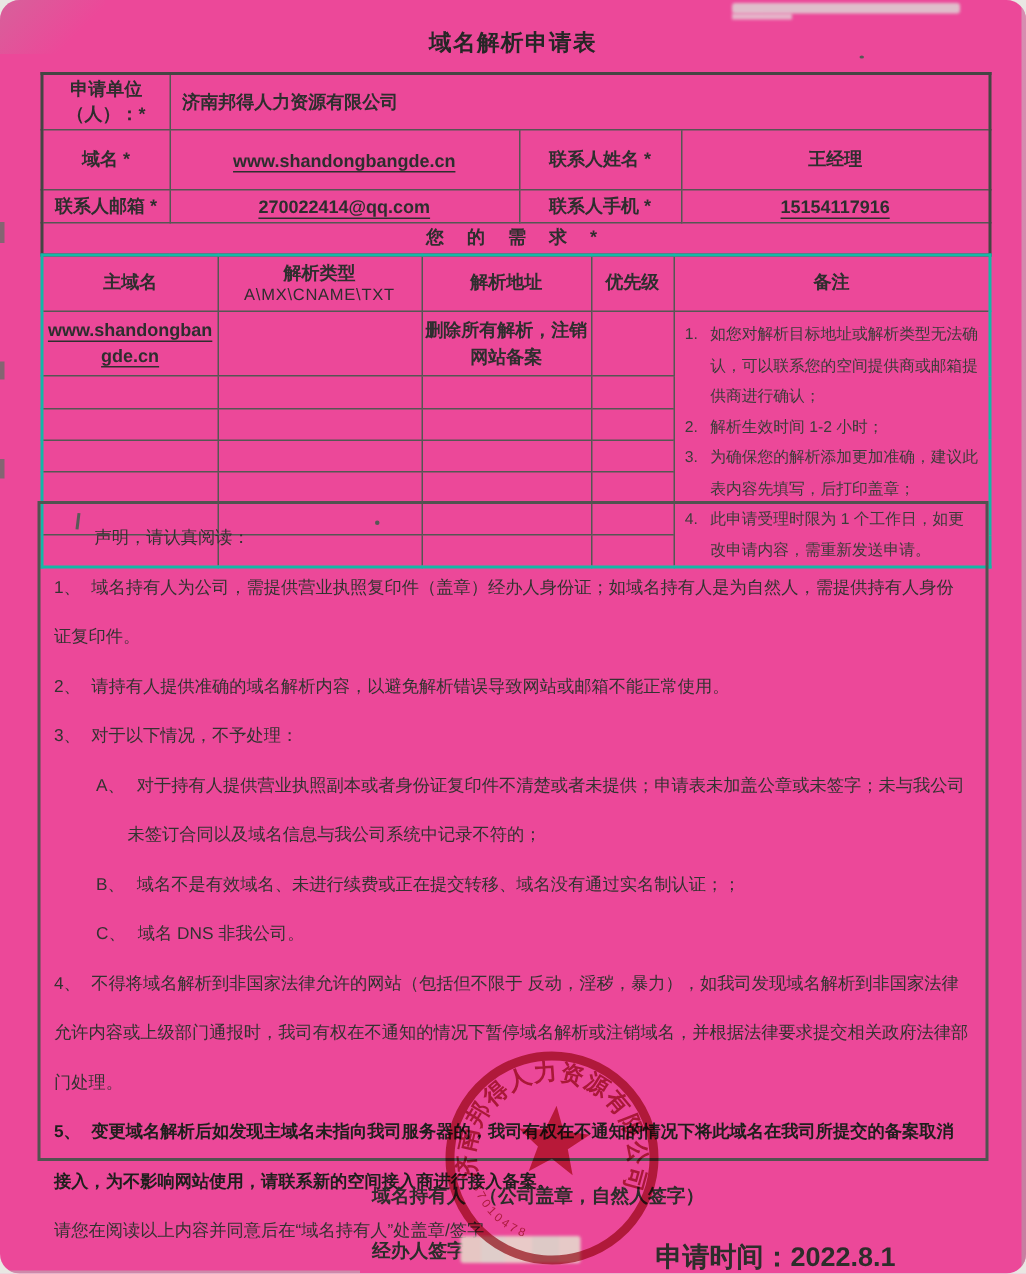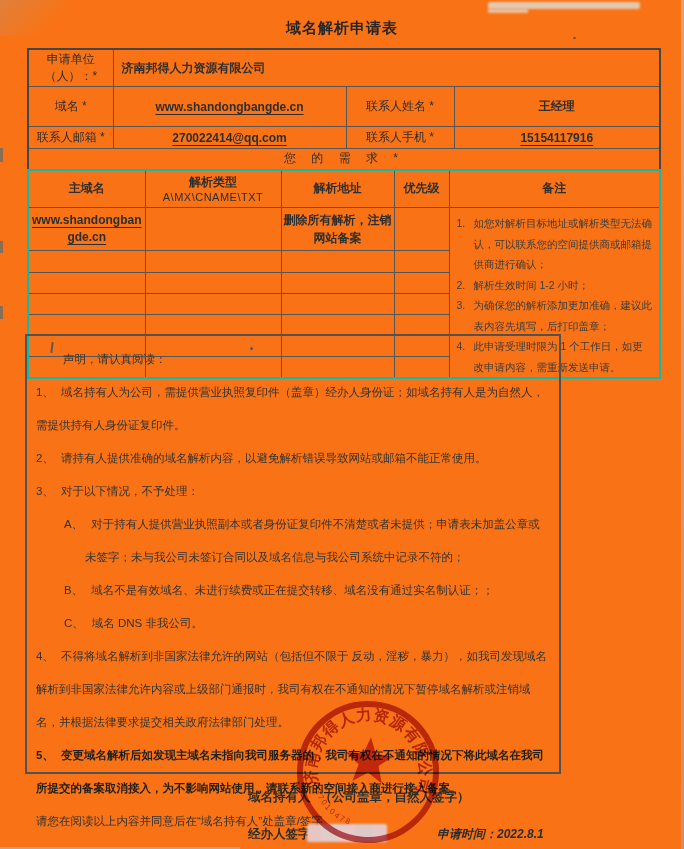--- a/index.html
+++ b/index.html
@@ -1,20 +1,21 @@
 <!DOCTYPE html>
 <html><head>
 <meta charset="utf-8">
 <style>
   * { margin:0; padding:0; box-sizing:border-box; }
   html,body { background:#e9e7e3; }
   .page {
     position:relative; width:684px; height:849px; margin:0 auto;
-    background:#f97316; overflow:hidden; color:#333;
+    background:#ec4899; overflow:hidden; color:#333;
     font-family:"Liberation Sans", sans-serif;
+    border-radius:13px;
   }
   
   .corner-tl { position:absolute; left:0; top:0; width:70px; height:36px;
     background:linear-gradient(135deg, rgba(160,160,158,.28), rgba(255,255,255,0) 70%); }
   .smudge-topright { position:absolute; left:488px; top:2px; width:152px; height:7px;
     background:#dddcd8; border-radius:2px; filter:blur(1px); opacity:.8; }
   .smudge-topright2 { position:absolute; left:488px; top:9px; width:40px; height:4px;
     background:#e3e2de; filter:blur(1px); opacity:.7; }
   .edge-right { position:absolute; right:0; top:0; width:3px; height:849px;
     background:linear-gradient(#c6c6c4, #a9a9a7); opacity:.55; }
@@ -34,58 +35,58 @@
     font-size:15px; font-weight:700; color:#262626; letter-spacing:1px; }
 
   
   .tables { position:absolute; left:27px; top:48px; width:632px; }
   table { border-collapse:collapse; table-layout:fixed; width:632px;
     font-size:12px; color:#2e2e2e; }
   td { border:1.5px solid #565654; text-align:center; vertical-align:middle;
     overflow:hidden; padding:1px 2px; }
   table.ta { border:2px solid #454543; }
   table.tb { border:2px solid #14b8a6; margin-top:-2px; }
-  .lbl { font-weight:400; }
+  .lbl { font-weight:700; }
   .val { font-weight:700; }
   .u { text-decoration:underline; text-underline-offset:3px; }
   .left { text-align:left; padding-left:8px; }
-  .needs { font-weight:400; letter-spacing:6px; height:21px; }
+  .needs { font-weight:700; letter-spacing:6px; height:21px; }
   .tb td.hdr { font-weight:700; }
   .hdr-sub { font-weight:400; font-size:11px; letter-spacing:.5px; }
   .dom-cell { font-weight:700; word-break:break-all; line-height:1.45; }
   .addr-cell { font-weight:700; line-height:1.5; }
   .empty-row td { height:19px; }
   .notes-cell { vertical-align:top; text-align:left; padding:5px 6px 0 7px; }
   .note { font-size:10.5px; line-height:20.5px; color:#3c3c3a;
     padding-left:17px; text-indent:-17px; font-weight:400; }
   .note .no { display:inline-block; width:13px; text-indent:0; margin-right:4px; }
 
   
-  .decl { position:absolute; left:25px; top:334px; width:536px; height:440px;
+  .decl { position:absolute; left:25px; top:334px; width:634px; height:440px;
     border:2px solid #525250; padding:7px 10px 0 9px;
     font-size:11.5px; color:#333331; }
   .decl p { line-height:33px; margin:0; }
   .decl .intro { padding-left:27px; }
   .decl .item .no { margin-right:7px; }
   .decl .sub { padding-left:49px; text-indent:-21px; }
   .decl .sub .no { margin-right:8px; }
   .decl .b5 { font-weight:700; color:#1f1f1d; }
   .decl .footer-note { }
 
   
   .sig-holder { position:absolute; left:248px; top:789px; font-size:12.5px;
     font-weight:600; color:#2d2d2b; }
   .sig-holder .note2 { margin-left:9px; font-weight:600;margin-top:23px; }
   .sig-agent-label { position:absolute; left:248px; top:826px; font-size:12.5px;
     font-weight:600; color:#2d2d2b; }
   .sig-blur { position:absolute; left:307px; top:824px; width:80px; height:18px;
     background:linear-gradient(90deg,#e6c6c3 0 14px,#dfcdca 14px 30px,#e9cac8 30px 48px,#ddc9c6 48px 66px,#e6c9c7 66px 80px);
     filter:blur(1.2px); border-radius:2px; }
-  .sig-date { position:absolute; left:437px; top:826px; font-size:12px;
-    font-weight:600; color:#2d2d2b;font-style:italic; }
+  .sig-date { position:absolute; left:437px; top:826px; font-size:18px;
+    font-weight:600; color:#2d2d2b; }
 
   
   .stamp { position:absolute; left:292px; top:696px; width:152px; height:153px;
     mix-blend-mode:multiply; opacity:.88; }
 </style>
 </head>
 <body>
 
 <div class="page">
 

